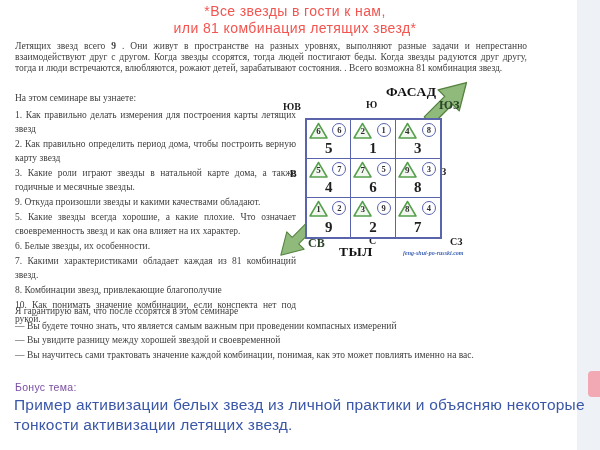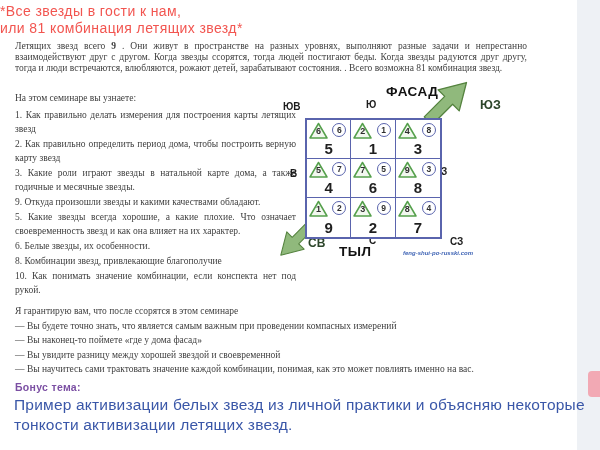--- a/index.html
+++ b/index.html
@@ -1,39 +1,39 @@
 <!DOCTYPE html>
 <html><head>
 <meta charset="utf-8">
 <style>
   html,body{margin:0;padding:0;}
   body{width:600px;height:450px;position:relative;background:#ffffff;overflow:hidden;
        font-family:"Liberation Serif",serif;color:#3e3e3e;}
   .edge-strip{position:absolute;left:577px;top:0;width:23px;height:450px;background:#eef1f5;}
   .edge-pink{position:absolute;left:588px;top:371px;width:12px;height:26px;background:#f2a9b4;border-radius:4px 0 0 4px;}
 
-  .title{position:absolute;left:0;top:3px;width:590px;text-align:left;
+  .title{position:absolute;left:0;top:3px;width:590px;text-align:center;
          font-family:"Liberation Sans",sans-serif;font-size:14px;line-height:17px;
          color:#f25550;letter-spacing:.4px;}
   .intro{position:absolute;left:15px;top:41px;width:512px;font-size:9.5px;line-height:11px;text-align:justify;}
   .intro b{font-weight:bold;}
   .lead{position:absolute;left:15px;top:93px;font-size:9.5px;}
   .list{position:absolute;left:15px;top:108px;width:281px;font-size:9.5px;line-height:14px;}
   .list .item{text-align:justify;margin-bottom:1px;}
   .guarantee{position:absolute;left:15px;top:304px;width:545px;font-size:9.5px;line-height:14.5px;}
   .guarantee .gline{margin-bottom:0;}
 
   .bonus-label{position:absolute;left:15px;top:381px;font-family:"Liberation Sans",sans-serif;
-               font-size:10.5px;color:#7b4fa3;letter-spacing:.3px;font-weight:bold;}
+               font-size:10.5px;color:#7b4fa3;letter-spacing:.3px;}
   .bonus-text{position:absolute;left:14px;top:395px;width:575px;font-family:"Liberation Sans",sans-serif;
               font-size:15.5px;line-height:20px;color:#3a57a8;letter-spacing:.2px;}
 
   
   .diagram{position:absolute;left:0;top:0;width:600px;height:450px;pointer-events:none;
-           font-family:Liberation Sans, sans-serif;}
+           font-family:Liberation Serif, serif;}
   .compass{position:absolute;font-weight:bold;color:#1c1c1c;font-size:10px;}
   .facade{position:absolute;left:386px;top:84px;font-weight:bold;font-size:13.5px;color:#111;letter-spacing:.5px;}
   .tyl{position:absolute;left:315px;top:244px;font-weight:bold;font-size:13.5px;color:#111;letter-spacing:.5px;margin-left:24px;}
   .watermark{position:absolute;left:403px;top:250px;font-size:6px;font-style:italic;color:#3f64b5;font-weight:bold;}
 
   .grid{position:absolute;left:305px;top:118px;width:133px;height:117px;
         border:2px solid #5a64ad;display:grid;grid-template-columns:repeat(3,1fr);grid-template-rows:repeat(3,1fr);
         background:#fff;}
   .cell{position:relative;border-right:1.2px solid #5a64ad;border-bottom:1.2px solid #5a64ad;}
   .cell:nth-child(3n){border-right:none;}
@@ -47,21 +47,21 @@
   .base{position:absolute;left:0;bottom:1px;width:100%;text-align:center;
         font-size:15px;font-weight:bold;color:#1f1f1f;}
 
   .arrow{position:absolute;}
   .arrow svg{overflow:visible;}
   .arrow-ne{left:420px;top:81px;width:56px;height:50px;}
   .arrow-ne svg{transform:rotate(-45deg);transform-origin:50% 50%;}
   .arrow-sw{left:273px;top:223px;width:46px;height:42px;}
   .arrow-sw svg{transform:rotate(135deg);transform-origin:50% 50%;}
   .arrow-label{position:absolute;font-weight:bold;font-size:12.5px;color:#2c452a;}
-  .label-yuz{left:19px;top:17px;margin-left:41px;}
+  .label-yuz{left:19px;top:17px;}
   .label-sv{left:11px;top:13px;font-size:12px;padding-left:24px;}
 </style>
 </head>
 <body>
 
 <div class="edge-strip"></div>
 <div class="edge-pink"></div>
 
 <div class="title">
   <div>*Все звезды в гости к нам,</div>
@@ -72,20 +72,21 @@
 
 <div class="lead">На этом семинаре вы узнаете:</div>
 
 <div class="list">
   <div class="item">1. Как правильно делать измерения для построения карты летящих звезд</div>
   <div class="item">2. Как правильно определить период дома, чтобы построить верную карту звезд</div>
   <div class="item">3. Какие роли играют звезды в натальной карте дома, а также годичные и месячные звезды.</div>
   <div class="item">9. Откуда произошли звезды и какими качествами обладают.</div>
   <div class="item">5. Какие звезды всегда хорошие, а какие плохие. Что означает своевременность звезд и как она влияет на их характер.</div>
   <div class="item">6. Белые звезды, их особенности.</div>
+  <div class="item">7. Какими характеристиками обладает каждая из 81 комбинаций звезд.</div>
   <div class="item">8. Комбинации звезд, привлекающие благополучие</div>
   <div class="item">10. Как понимать значение комбинации, если конспекта нет под рукой.</div>
 </div>
 
 <div class="diagram">
   <span class="facade">ФАСАД</span>
   <span class="compass" style="left:283px;top:101px;">ЮВ</span>
   <span class="compass" style="left:366px;top:99px;">Ю</span>
   <span class="compass" style="left:290px;top:168px;">В</span>
   <span class="compass" style="left:441px;top:166px;">З</span>
@@ -198,19 +199,18 @@
       </span>
       <span class="circ">4</span>
       <span class="base">7</span>
     </div>
   </div>
 </div>
 
 <div class="guarantee">
   <div class="gline">Я гарантирую вам, что после ссорятся в этом семинаре</div>
   <div class="gline">— Вы будете точно знать, что является самым важным при проведении компасных измерений</div>
-  <div class="gline">— Вы наконец-то поймете «где у дома фасад»</div>
   <div class="gline">— Вы увидите разницу между хорошей звездой и своевременной</div>
   <div class="gline">— Вы научитесь сами трактовать значение каждой комбинации, понимая, как это может повлиять именно на вас.</div>
 </div>
 
 <div class="bonus-label">Бонус тема:</div>
 <div class="bonus-text">Пример активизации белых звезд из личной практики и объясняю некоторые тонкости активизации летящих звезд.</div>
 
 </body></html>

